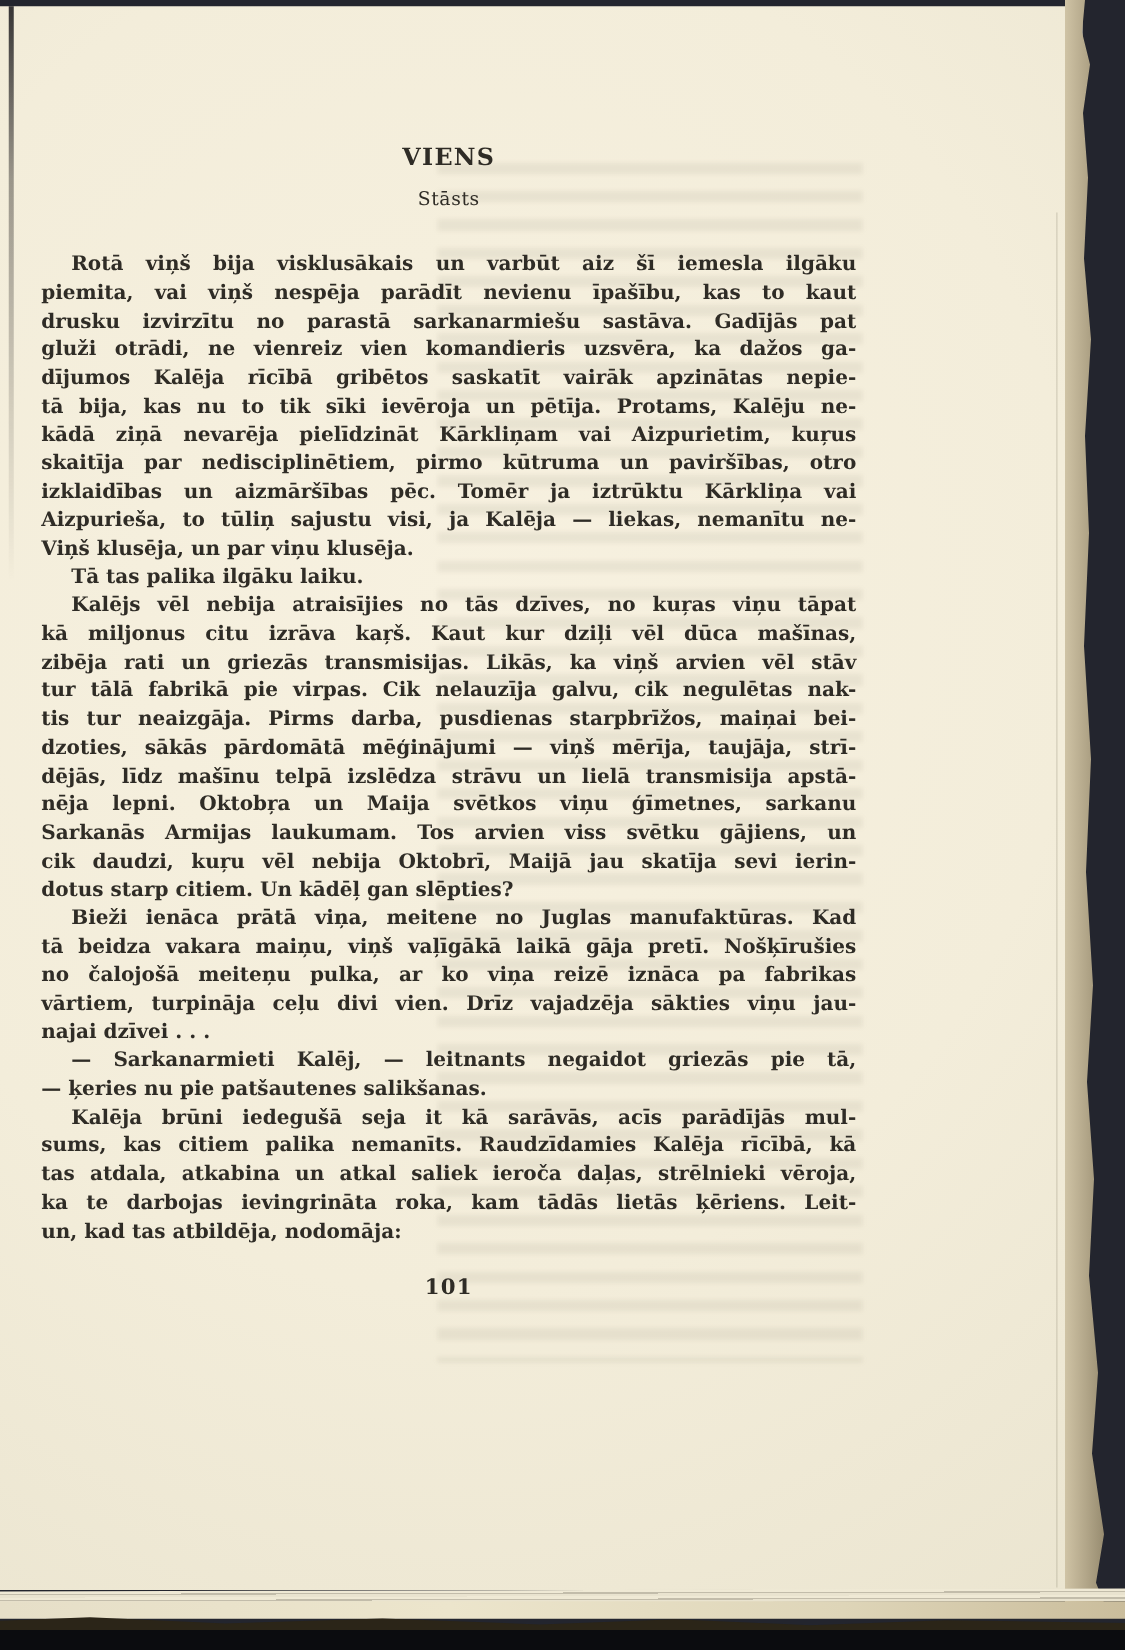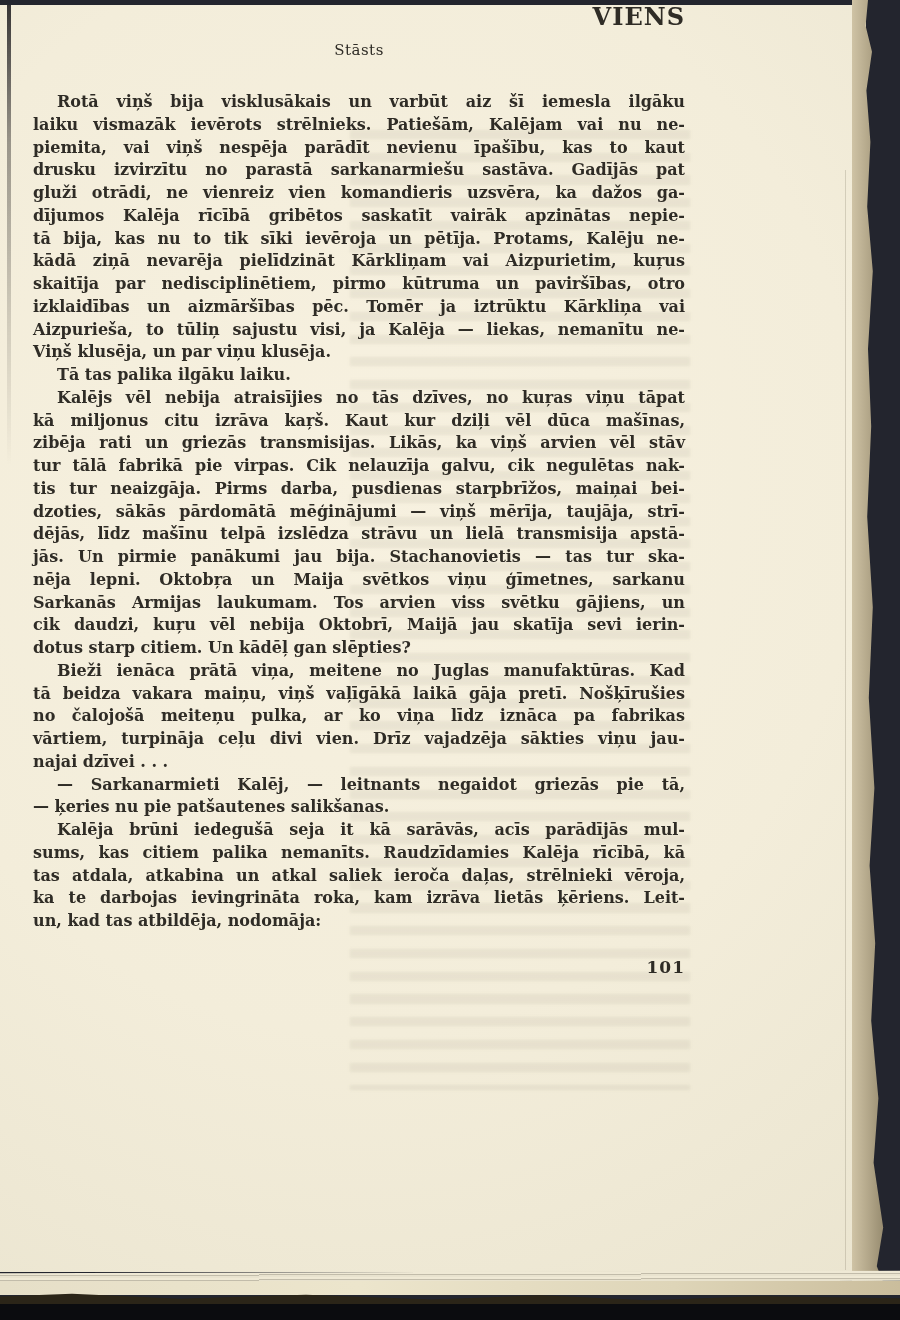--- a/index.html
+++ b/index.html
@@ -36,39 +36,39 @@
       rgba(22,21,25,0.85) 0%, rgba(45,42,40,0.45) 30%,
       rgba(60,56,50,0.18) 70%, rgba(60,56,50,0) 100%);
     filter: blur(0.6px);
   }
   
   .text-col {
     position: absolute; left: 33px; top: 0; width: 652px;
     color: var(--ink, #2f2c26);
   }
   .title {
-    margin: 0; 
-    text-align: right;
-    font-size: 24px; line-height: 24px; font-weight: bold;
+    margin: 0; padding-top: 109px;
+    text-align: center;
+    font-size: 19px; line-height: 24px; font-weight: bold;
     letter-spacing: 1px;
   }
   .subtitle {
     margin-top: 12px; text-align: center;
     font-size: 15px; line-height: 18px; letter-spacing: 0.5px;
   }
   .body-text {
     margin-top: 32px;
     font-size: 16px; line-height: 22.75px; font-weight: bold;
   }
   .paragraph { margin: 0; }
   .line { text-align: justify; }
   .line.fill { text-align-last: justify; }
   .line.first { text-indent: 24px; }
   .page-number {
-    margin-top: 24px; text-align: right;
+    margin-top: 24px; text-align: center;
     font-size: 17px; font-weight: bold; letter-spacing: 1px;
   }
   
   .edge-right {
     position: absolute; top: 0; left: 852px; width: 40px; height: 1292px;
     background: linear-gradient(to right, #cfc3a5 0%, #b0a487 45%, #877c61 100%);
     clip-path: polygon(0 0, 40% 0, 34% 2%, 50% 4%, 36% 7%, 46% 11%, 38% 16%,
       52% 21%, 40% 27%, 48% 33%, 38% 40%, 52% 47%, 42% 54%, 56% 61%, 44% 67%,
       58% 73%, 48% 79%, 66% 85%, 54% 90%, 78% 95%, 62% 98%, 88% 100%, 0 100%);
   }
@@ -107,21 +107,20 @@
   <div class="paper">
     <div class="crease"></div>
     <div class="ghost"></div>
 
     <div class="text-col">
       <h1 class="title">VIENS</h1>
       <div class="subtitle">Stāsts</div>
       <div class="body-text">
           <div class="paragraph">
             <div class="line first fill">Rotā viņš bija visklusākais un varbūt aiz šī iemesla ilgāku</div>
-            <div class="line fill">laiku vismazāk ievērots strēlnieks. Patiešām, Kalējam vai nu ne-</div>
             <div class="line fill">piemita, vai viņš nespēja parādīt nevienu īpašību, kas to kaut</div>
             <div class="line fill">drusku izvirzītu no parastā sarkanarmiešu sastāva. Gadījās pat</div>
             <div class="line fill">gluži otrādi, ne vienreiz vien komandieris uzsvēra, ka dažos ga-</div>
             <div class="line fill">dījumos Kalēja rīcībā gribētos saskatīt vairāk apzinātas nepie-</div>
             <div class="line fill">tā bija, kas nu to tik sīki ievēroja un pētīja. Protams, Kalēju ne-</div>
             <div class="line fill">kādā ziņā nevarēja pielīdzināt Kārkliņam vai Aizpurietim, kuŗus</div>
             <div class="line fill">skaitīja par nedisciplinētiem, pirmo kūtruma un paviršības, otro</div>
             <div class="line fill">izklaidības un aizmāršības pēc. Tomēr ja iztrūktu Kārkliņa vai</div>
             <div class="line fill">Aizpurieša, to tūliņ sajustu visi, ja Kalēja — liekas, nemanītu ne-</div>
             <div class="line">Viņš klusēja, un par viņu klusēja.</div>
@@ -130,42 +129,41 @@
             <div class="line first">Tā tas palika ilgāku laiku.</div>
           </div>
           <div class="paragraph">
             <div class="line first fill">Kalējs vēl nebija atraisījies no tās dzīves, no kuŗas viņu tāpat</div>
             <div class="line fill">kā miljonus citu izrāva kaŗš. Kaut kur dziļi vēl dūca mašīnas,</div>
             <div class="line fill">zibēja rati un griezās transmisijas. Likās, ka viņš arvien vēl stāv</div>
             <div class="line fill">tur tālā fabrikā pie virpas. Cik nelauzīja galvu, cik negulētas nak-</div>
             <div class="line fill">tis tur neaizgāja. Pirms darba, pusdienas starpbrīžos, maiņai bei-</div>
             <div class="line fill">dzoties, sākās pārdomātā mēģinājumi — viņš mērīja, taujāja, strī-</div>
             <div class="line fill">dējās, līdz mašīnu telpā izslēdza strāvu un lielā transmisija apstā-</div>
-            <div class="line fill">jās. Un pirmie panākumi jau bija. Stachanovietis — tas tur ska-</div>
             <div class="line fill">nēja lepni. Oktobŗa un Maija svētkos viņu ģīmetnes, sarkanu</div>
             <div class="line fill">Sarkanās Armijas laukumam. Tos arvien viss svētku gājiens, un</div>
             <div class="line fill">cik daudzi, kuŗu vēl nebija Oktobrī, Maijā jau skatīja sevi ierin-</div>
             <div class="line">dotus starp citiem. Un kādēļ gan slēpties?</div>
           </div>
           <div class="paragraph">
             <div class="line first fill">Bieži ienāca prātā viņa, meitene no Juglas manufaktūras. Kad</div>
             <div class="line fill">tā beidza vakara maiņu, viņš vaļīgākā laikā gāja pretī. Nošķīrušies</div>
-            <div class="line fill">no čalojošā meiteņu pulka, ar ko viņa līdz iznāca pa fabrikas</div>
+            <div class="line fill">no čalojošā meiteņu pulka, ar ko viņa reizē iznāca pa fabrikas</div>
             <div class="line fill">vārtiem, turpināja ceļu divi vien. Drīz vajadzēja sākties viņu jau-</div>
             <div class="line">najai dzīvei . . .</div>
           </div>
           <div class="paragraph">
             <div class="line first fill">— Sarkanarmieti Kalēj, — leitnants negaidot griezās pie tā,</div>
             <div class="line">— ķeries nu pie patšautenes salikšanas.</div>
           </div>
           <div class="paragraph">
             <div class="line first fill">Kalēja brūni iedegušā seja it kā sarāvās, acīs parādījās mul-</div>
             <div class="line fill">sums, kas citiem palika nemanīts. Raudzīdamies Kalēja rīcībā, kā</div>
             <div class="line fill">tas atdala, atkabina un atkal saliek ieroča daļas, strēlnieki vēroja,</div>
-            <div class="line fill">ka te darbojas ievingrināta roka, kam izrāva lietās ķēriens. Leit-</div>
+            <div class="line fill">ka te darbojas ievingrināta roka, kam tādās lietās ķēriens. Leit-</div>
             <div class="line">un, kad tas atbildēja, nodomāja:</div>
           </div>
         </div>
       <div class="page-number">101</div>
     </div>
   </div>
 
   <div class="inner-edge-line"></div>
   <div class="edge-right"></div>
 

